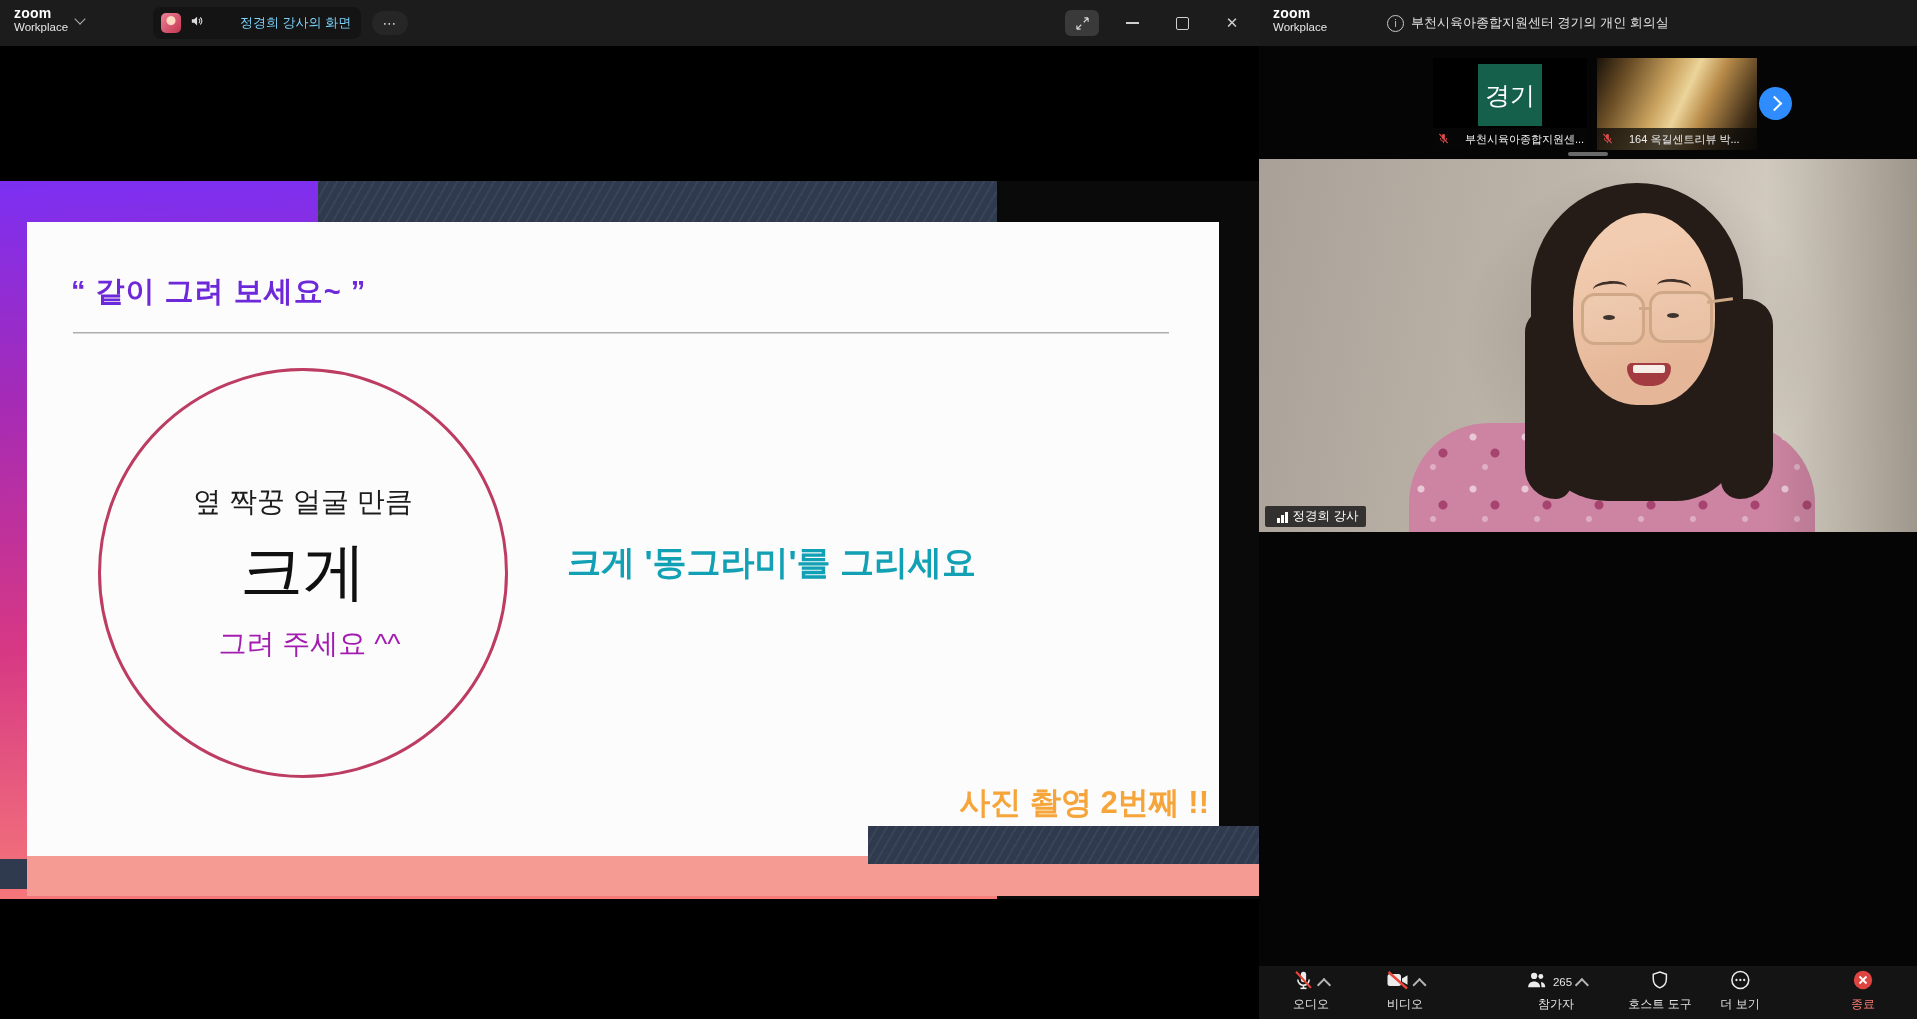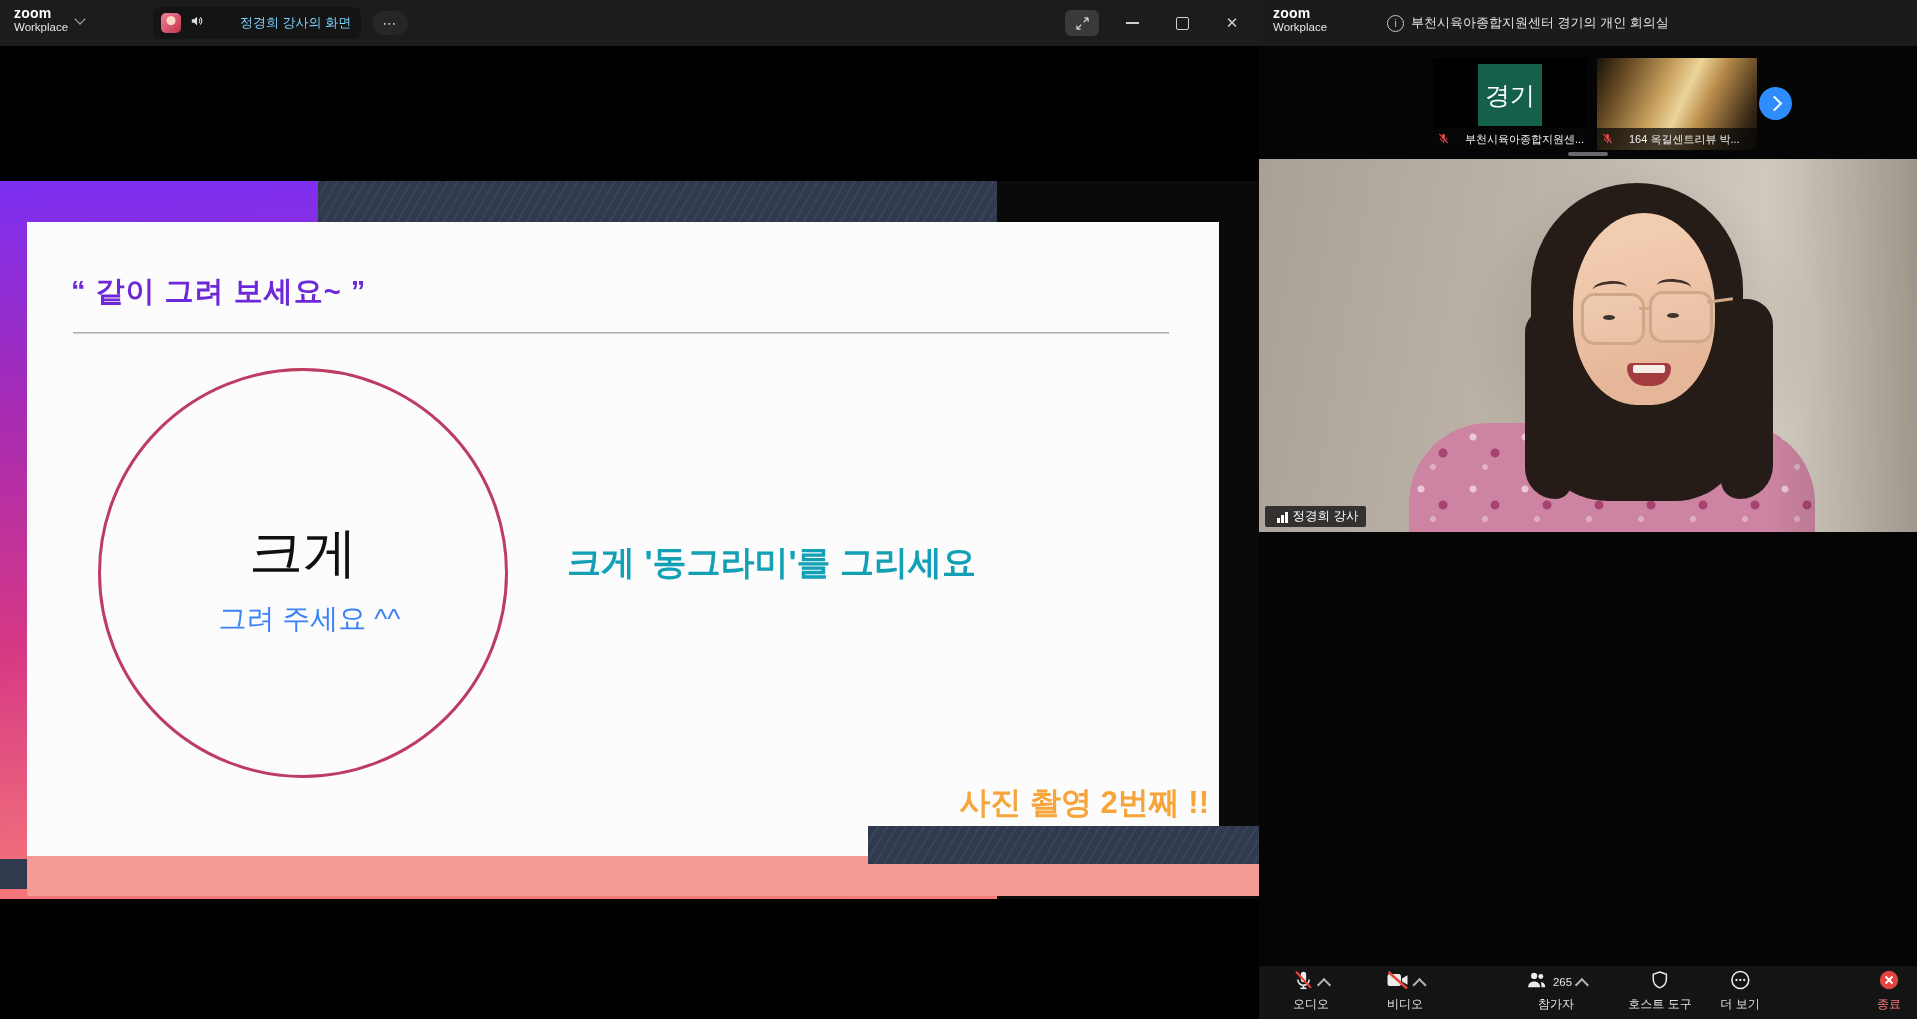--- a/index.html
+++ b/index.html
@@ -29,22 +29,22 @@
   .wc-close{font-size:15px;}
   
   .slide{position:absolute;left:0;top:181px;width:1259px;height:718px;background:#0a0a0a;overflow:hidden;}
   .slide-gradient{position:absolute;left:0;top:0;width:997px;height:718px;background:linear-gradient(178deg,#7c2ff2 0%,#a62bb4 30%,#d63884 62%,#f97f78 100%);}
   .bar-top-navy{position:absolute;left:318px;top:0;width:679px;height:58px;background-color:#2f3a4e;background-image:repeating-linear-gradient(120deg,rgba(255,255,255,.05) 0 2px,rgba(0,0,0,0) 2px 8px);}
   .card{position:absolute;left:27px;top:41px;width:1192px;height:646px;background:#fcfcfd;}
   .slide-title{position:absolute;left:44px;top:50px;font-size:29px;font-weight:bold;color:#6d28d9;letter-spacing:1px;}
   .slide-divider{position:absolute;left:46px;top:110px;width:1096px;height:2px;background:linear-gradient(180deg,#9a9a9a,#e8e8e8);}
   .big-circle{position:absolute;left:71px;top:146px;width:404px;height:404px;border:3px solid #bd3c62;border-radius:50%;display:flex;flex-direction:column;align-items:center;justify-content:center;text-align:center;}
   .c1{font-size:28px;color:#1c1c1c;}
-  .c2{font-size:54px;color:#101010;font-weight:500;margin:8px 8px 10px;}
-  .c3{font-size:28px;color:#3b82f6;margin-left:13px;}
+  .c2{font-size:63px;color:#101010;font-weight:500;margin:8px 8px 10px;}
+  .c3{font-size:28px;color:#a21caf;margin-left:13px;}
   .teal-instruction{position:absolute;left:540px;top:318px;font-size:34px;font-weight:800;color:#12a0b4;white-space:nowrap;}
   .orange-note{position:absolute;right:10px;top:560px;font-size:31px;font-weight:700;color:#f6a53b;white-space:nowrap;}
   .bar-bottom-pink{position:absolute;left:27px;top:675px;width:1232px;height:40px;background:#f59b94;}
   .bar-bottom-navy{position:absolute;left:868px;top:645px;width:391px;height:38px;background-color:#2f3a4e;background-image:repeating-linear-gradient(120deg,rgba(255,255,255,.05) 0 2px,rgba(0,0,0,0) 2px 8px);}
   .navy-chip{position:absolute;left:0;top:678px;width:27px;height:30px;background:#2f3a4e;}
   
   .right-panel{position:absolute;left:1259px;top:0;width:658px;height:1019px;background:#050505;}
   .rp-titlebar{position:absolute;left:0;top:0;width:100%;height:46px;background:#1b1b1b;}
   .meeting-info{position:absolute;left:128px;top:0;height:46px;display:flex;align-items:center;gap:7px;}
   .info-icon{width:15px;height:15px;border:1.4px solid #c9c9c9;border-radius:50%;display:flex;align-items:center;justify-content:center;color:#c9c9c9;font-size:10px;font-style:normal;}
@@ -146,20 +146,21 @@
   </div>
 
   <div class="slide">
     <div class="slide-gradient"></div>
     <div class="bar-top-navy"></div>
 
     <div class="card">
       <div class="slide-title">“ 같이 그려 보세요~ ”</div>
       <div class="slide-divider"></div>
       <div class="big-circle">
+        <div class="c1">옆 짝꿍 얼굴 만큼</div>
         <div class="c2">크게</div>
         <div class="c3">그려 주세요 ^^</div>
       </div>
       <div class="teal-instruction">크게 '동그라미'를 그리세요</div>
       <div class="orange-note">사진 촬영 2번째 !!</div>
     </div>
 
     <div class="bar-bottom-pink"></div>
     <div class="bar-bottom-navy"></div>
     <div class="navy-chip"></div>
@@ -316,21 +317,21 @@
             <circle cx="12" cy="12" r="9.2" fill="none" stroke="#ececec" stroke-width="1.7"></circle>
             <circle cx="7.8" cy="12" r="1.25" fill="#ececec"></circle>
             <circle cx="12" cy="12" r="1.25" fill="#ececec"></circle>
             <circle cx="16.2" cy="12" r="1.25" fill="#ececec"></circle>
           </svg>
         </span>
       </div>
       <span class="tb-label">더 보기</span>
     </div>
 
-    <div class="tb-btn" style="left:604px;margin-left:26px;">
+    <div class="tb-btn" style="left:604px;">
       <div class="icon-row">
         <span>
           <svg width="22" height="22" viewBox="0 0 24 24">
             <circle cx="12" cy="12" r="10" fill="#df4540"></circle>
             <line x1="8.2" y1="8.2" x2="15.8" y2="15.8" stroke="#fff" stroke-width="2"></line>
             <line x1="15.8" y1="8.2" x2="8.2" y2="15.8" stroke="#fff" stroke-width="2"></line>
           </svg>
         </span>
       </div>
       <span class="tb-label end-label">종료</span>

